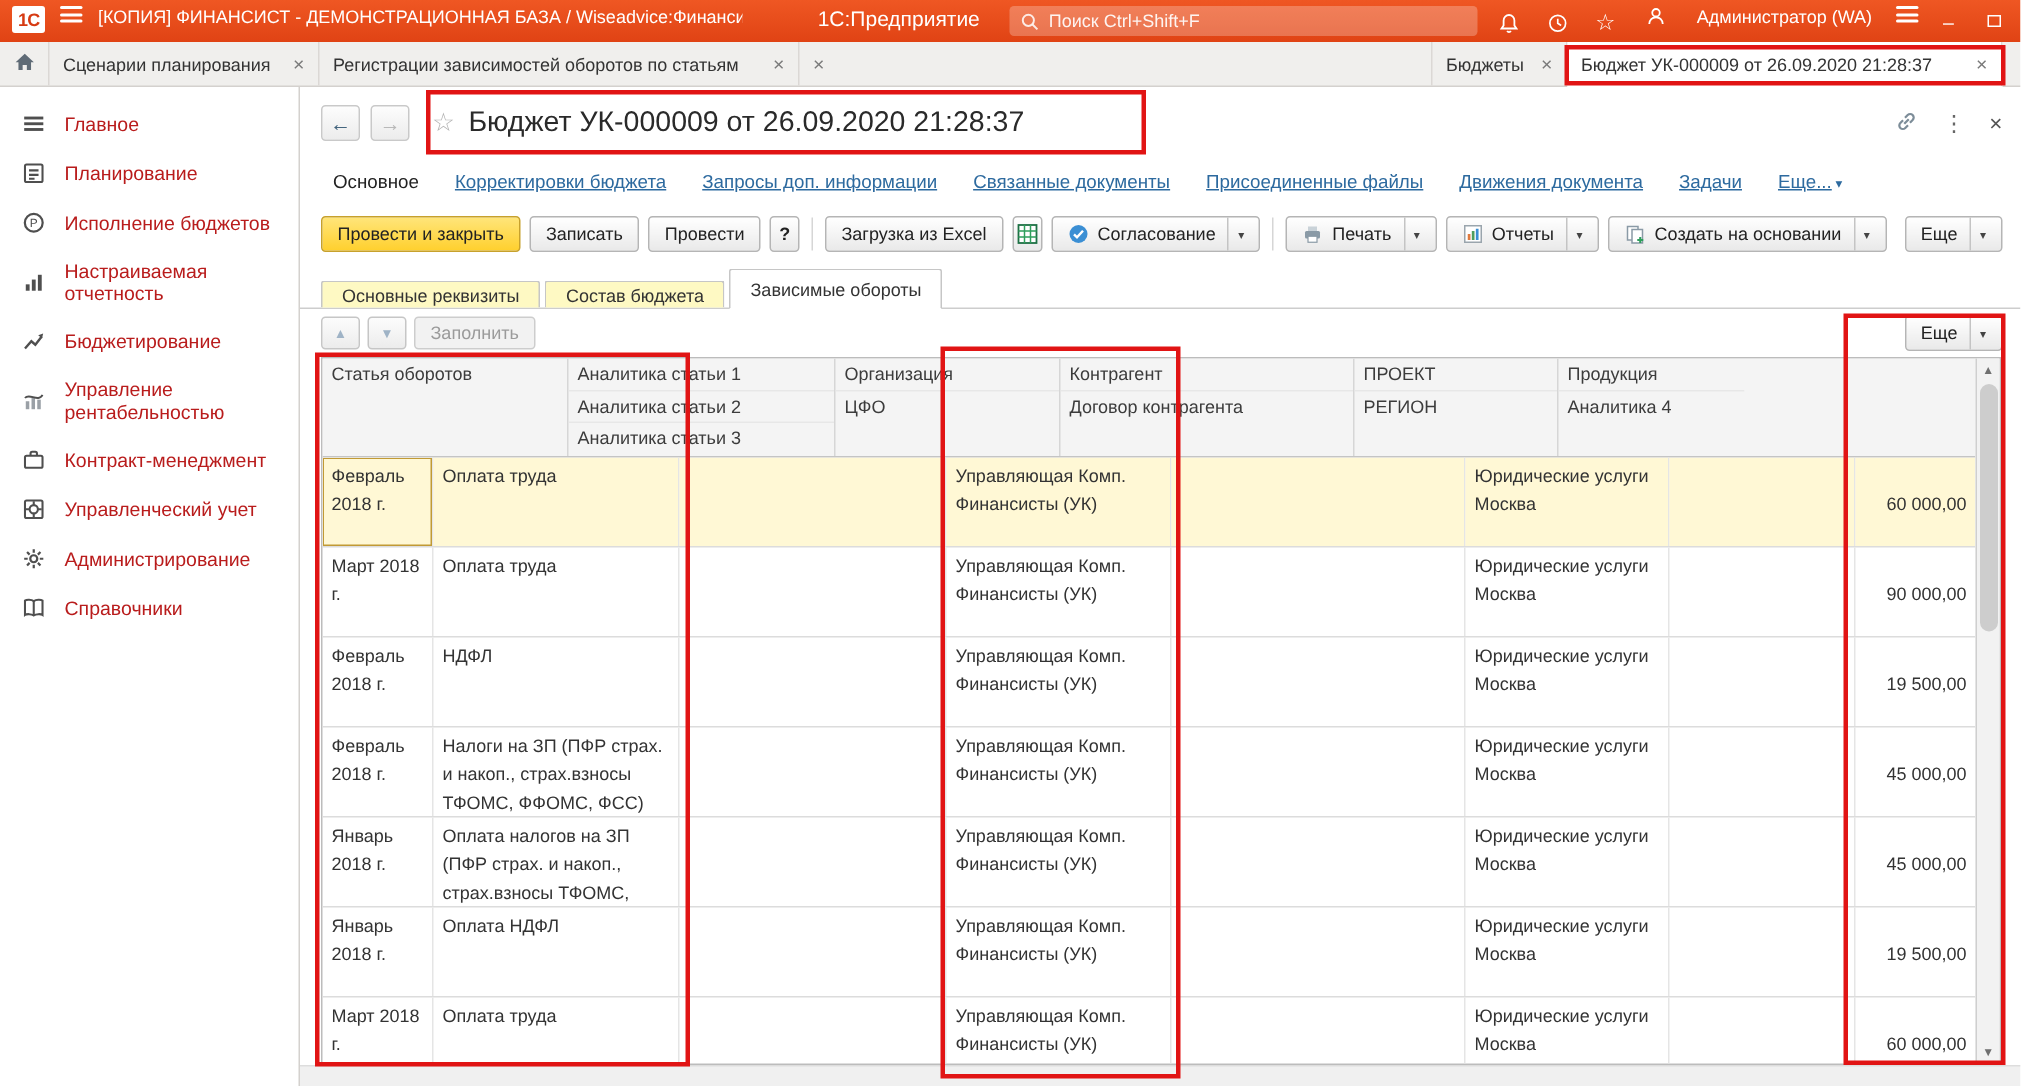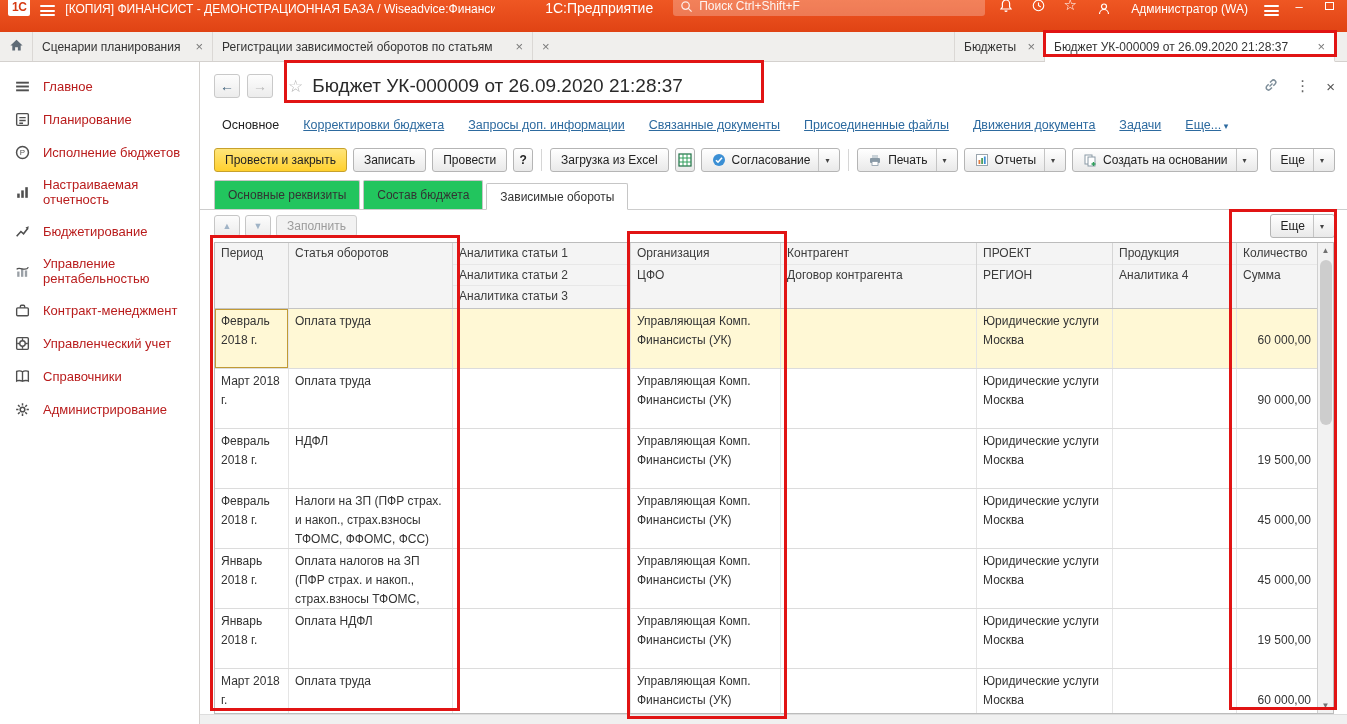--- a/index.html
+++ b/index.html
@@ -1,21 +1,21 @@
 <!DOCTYPE html>
 <html><head>
 <meta charset="utf-8">
 <style>
 *{margin:0;padding:0;box-sizing:border-box;}
 html,body{width:1347px;height:724px;overflow:hidden;}
 body{position:relative;font-family:"Liberation Sans","DejaVu Sans",sans-serif;font-size:12px;color:#333;background:#fff;}
 button{font-family:inherit;font-size:12px;cursor:pointer;}
 
 
-.topbar{height:28px;background:linear-gradient(#ef5723,#e04314);display:flex;align-items:flex-end;padding:16px 8px;gap:10px;color:#fff;}
+.topbar{height:28px;background:linear-gradient(#ef5723,#e04314);display:flex;align-items:flex-start;padding:4px 8px;gap:10px;color:#fff;}
 .logo{background:#fff;color:#d63a12;font-weight:bold;font-size:12px;line-height:1;padding:3px 4px;border-radius:2px;letter-spacing:-.5px;flex:none;}
 .hamburger{display:flex;flex-direction:column;gap:2.5px;width:15px;flex:none;}
 .hamburger i{height:2px;background:#fff;border-radius:1px;}
 .win-title{font-size:12px;white-space:nowrap;overflow:hidden;}
 .app-name{font-size:14px;margin-left:40px;white-space:nowrap;}
 .tb-spacer{flex:1;}
 .search-box{width:312px;height:20px;background:rgba(255,255,255,.25);border-radius:3px;display:flex;align-items:center;gap:6px;padding:0 7px;flex:none;}
 .search-input{flex:1;background:transparent;border:none;outline:none;color:#fff;font-size:12px;min-width:0;}
 .search-input::placeholder{color:rgba(255,255,255,.92);}
 .tb-ic{display:flex;align-items:center;justify-content:center;width:22px;height:22px;flex:none;}
@@ -64,21 +64,21 @@
 .btn.primary{background:linear-gradient(#ffe57a,#ffd02e);border-color:#c7a12c;}
 .btn.square{width:26px;padding:0;justify-content:center;font-weight:bold;}
 .btn .caret{font-size:8px;color:#444;margin-left:2px;padding-left:6px;border-left:1px solid #c4c4c4;align-self:stretch;display:flex;align-items:center;}
 .btn.disabled{color:#9b9b9b;background:#f2f2f2;border-color:#cdcdcd;}
 .sep{width:1px;height:22px;background:#d6d6d6;margin:0 2px;}
 .flex-spacer{flex:1;}
 .tb-icon{display:flex;align-items:center;}
 
 
 .subtabs-row{height:30px;display:flex;align-items:flex-end;gap:3px;padding-left:14px;border-bottom:1px solid #cdcdcd;background:#fff;}
-.subtab{height:29px;display:flex;align-items:center;padding:0 13px;background:#22c55e;border:1px solid #c6c6c6;border-bottom:none;color:#333;font-size:12px;border-radius:2px 2px 0 0;cursor:pointer;}
+.subtab{height:18px;display:flex;align-items:center;padding:0 13px;background:#fef9c3;border:1px solid #c6c6c6;border-bottom:none;color:#333;font-size:12px;border-radius:2px 2px 0 0;cursor:pointer;}
 .subtab.active{background:#fff;height:27px;margin-bottom:-1px;border-bottom:1px solid #fff;}
 
 
 .grid-toolbar{height:32px;display:flex;align-items:center;gap:5px;padding:0 12px 0 14px;}
 .mini-btn{width:26px;height:22px;border:1px solid #c6c6c6;border-radius:3px;background:linear-gradient(#fcfcfc,#ececec);display:flex;align-items:center;justify-content:center;}
 .mini-btn .arr{font-size:9px;color:#9fb3c6;}
 .btn.fill{height:22px;}
 
 
 .grid-wrap{margin-left:14px;width:1120px;height:472px;border:1px solid #bcbcbc;display:flex;background:#fff;}
@@ -286,38 +286,38 @@
                 <circle cx="8" cy="8" r="2.6"></circle>
                 <path d="M8 5.4V3M8 13v-2.4M5.4 8H3M13 8h-2.4"></path>
               </g>
             </svg>
           </span>
           <span class="side-label">Управленческий учет</span>
         </div>
         <div class="side-item">
           <span class="side-icon">
             <svg width="17" height="17" viewBox="0 0 16 16">
+              <g fill="none" stroke="#4f4f4f" stroke-width="1.4">
+                <circle cx="8" cy="8" r="2.2"></circle>
+                <path d="M8 2v2.2M8 11.8V14M2 8h2.2M11.8 8H14M3.8 3.8l1.6 1.6M10.6 10.6l1.6 1.6M12.2 3.8l-1.6 1.6M5.4 10.6l-1.6 1.6"></path>
+              </g>
+            </svg>
+          </span>
+          <span class="side-label">Администрирование</span>
+        </div>
+        <div class="side-item">
+          <span class="side-icon">
+            <svg width="17" height="17" viewBox="0 0 16 16">
               <g fill="none" stroke="#4f4f4f" stroke-width="1.3">
                 <path d="M8 3.5 C6.5 2.5, 3.5 2.5, 2.5 3.2 V12.2 C3.5 11.5, 6.5 11.5, 8 12.5 C9.5 11.5, 12.5 11.5, 13.5 12.2 V3.2 C12.5 2.5, 9.5 2.5, 8 3.5 z"></path>
                 <path d="M8 3.5 V12.5"></path>
               </g>
             </svg>
           </span>
           <span class="side-label">Справочники</span>
-        </div>
-        <div class="side-item">
-          <span class="side-icon">
-            <svg width="17" height="17" viewBox="0 0 16 16">
-              <g fill="none" stroke="#4f4f4f" stroke-width="1.4">
-                <circle cx="8" cy="8" r="2.2"></circle>
-                <path d="M8 2v2.2M8 11.8V14M2 8h2.2M11.8 8H14M3.8 3.8l1.6 1.6M10.6 10.6l1.6 1.6M12.2 3.8l-1.6 1.6M5.4 10.6l-1.6 1.6"></path>
-              </g>
-            </svg>
-          </span>
-          <span class="side-label">Администрирование</span>
         </div>
       </div>
   </aside>
 
   <main class="main">
 
     <div class="doc-header">
       <span class="hist-btn">←</span>
       <span class="hist-btn disabled">→</span>
       <span class="doc-star">☆</span>
@@ -432,23 +432,20 @@
       <span class="flex-spacer"></span>
       <button class="btn">
         <span>Еще</span>
         <span class="caret">▾</span>
       </button>
     </div>
 
     <div class="grid-wrap">
       <div class="grid">
         <div class="grid-header">
-          <div class="hcol c1">
-              <div class="hline nb">Период</div>
-            </div>
           <div class="hcol c2">
               <div class="hline nb">Статья оборотов</div>
             </div>
           <div class="hcol c3">
             <div class="hline">Аналитика статьи 1</div>
             <div class="hline">Аналитика статьи 2</div>
             <div class="hline">Аналитика статьи 3</div>
           </div>
           <div class="hcol c4">
             <div class="hline">Организация</div>
@@ -459,24 +456,20 @@
             <div class="hline">Договор контрагента</div>
           </div>
           <div class="hcol c6">
             <div class="hline">ПРОЕКТ</div>
             <div class="hline">РЕГИОН</div>
           </div>
           <div class="hcol c7">
             <div class="hline">Продукция</div>
             <div class="hline">Аналитика 4</div>
           </div>
-          <div class="hcol c8">
-            <div class="hline">Количество</div>
-            <div class="hline">Сумма</div>
-          </div>
         </div>
         <div class="grid-body">
             <div class="grid-row selected">
               <div class="cell c1 focus-cell">
                 <div class="line">Февраль 2018 г.</div>
               </div>
               <div class="cell c2">
                 <div class="line">Оплата труда</div>
               </div>
               <div class="cell c3"></div>

